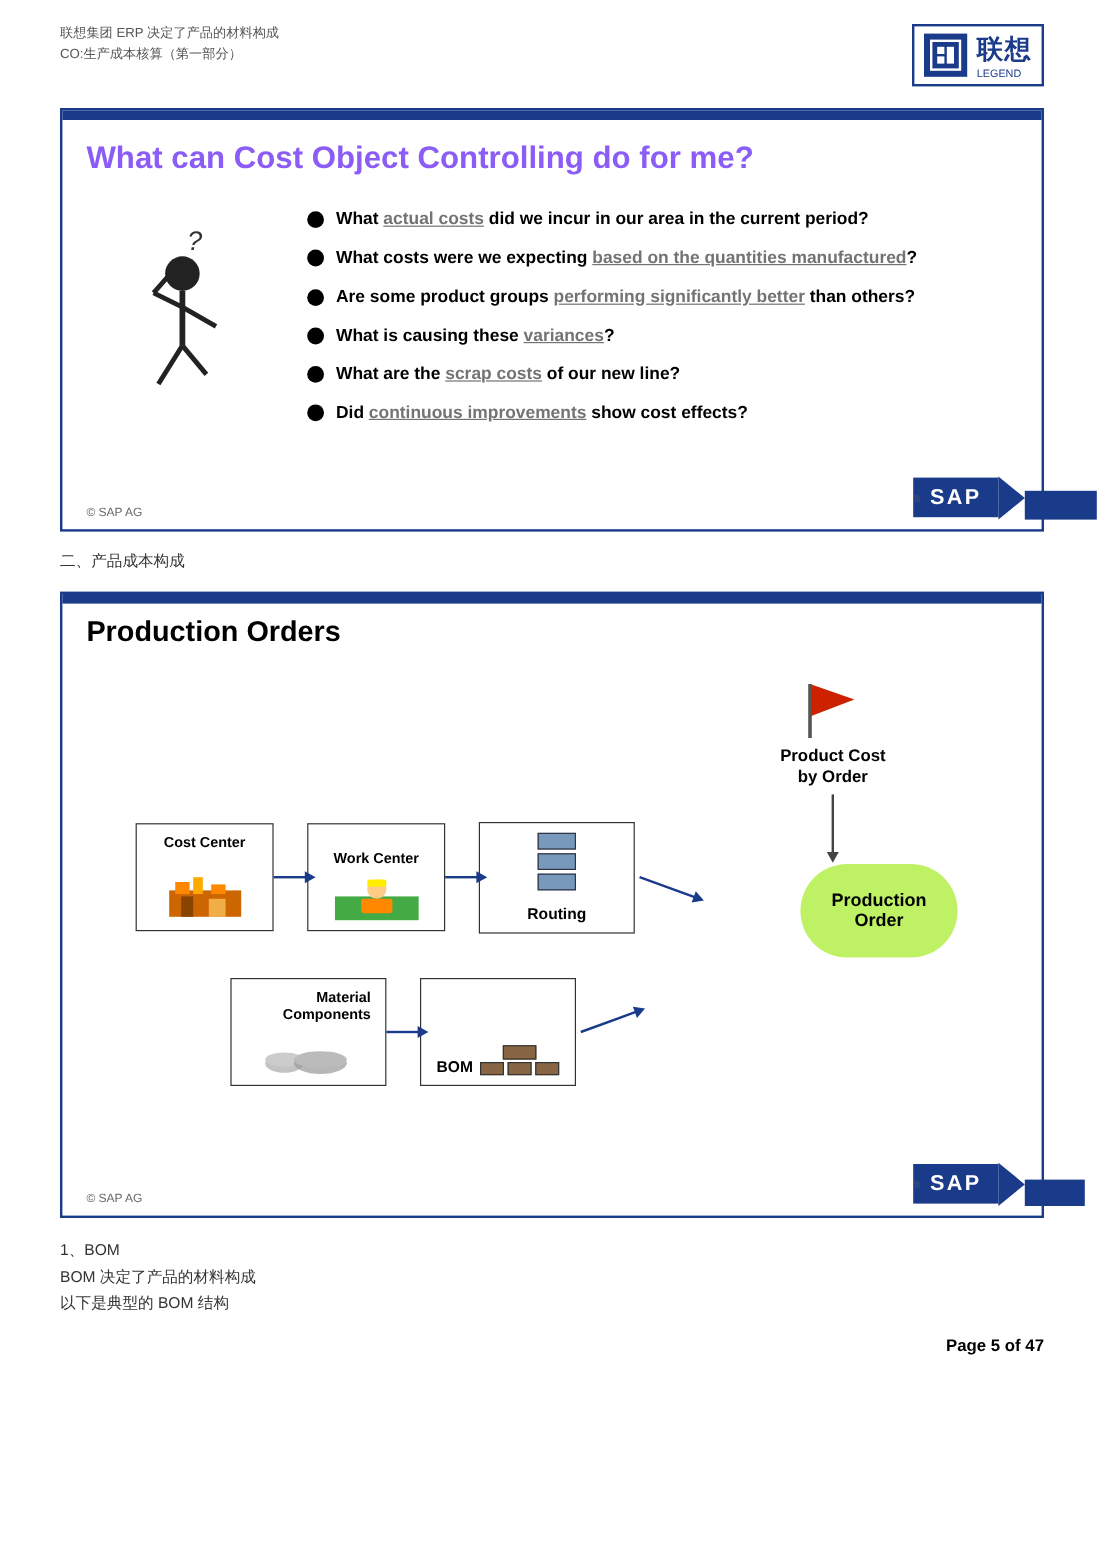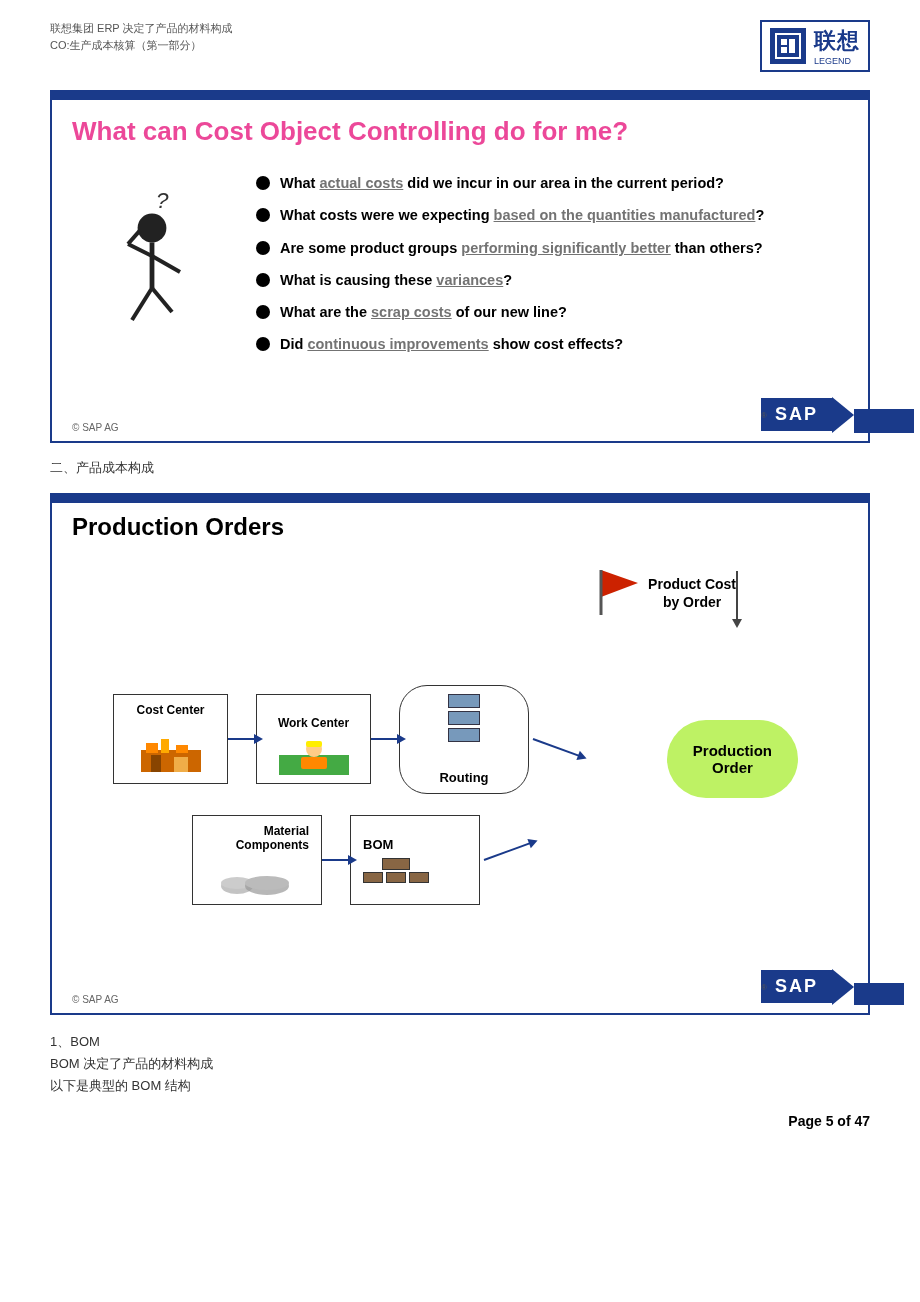--- a/index.html
+++ b/index.html
@@ -75,21 +75,21 @@
       width: 100%;
     }
     .slide-content {
       padding: 16px 20px 12px 20px;
     }
 
     
     .slide1-title {
       font-size: 26px;
       font-weight: bold;
-      color: #ec4899;
+      color: #8b5cf6;
       margin-bottom: 18px;
       padding-bottom: 8px;
     }
     .slide1-body {
       display: flex;
       gap: 24px;
     }
     .slide1-figure {
       flex: 0 0 160px;
       display: flex;
@@ -290,21 +290,21 @@
 
   <div class="section-label">二、产品成本构成</div>
 
   <div class="slide-box">
     <div class="slide-header-bar"></div>
     <div class="slide2-title">Production Orders</div>
 
     <div class="slide2-diagram">
       <div class="diag-layout">
 
-        <div style="position:absolute; top:0; right:110px; display:flex; flex-direction:row; align-items:center;">
+        <div style="position:absolute; top:0; right:110px; display:flex; flex-direction:column; align-items:center;">
 
           <svg width="55" height="55" viewBox="0 0 55 55">
             <polygon points="8,50 8,5 45,18 8,32" fill="#cc2200"></polygon>
             <line x1="8" y1="5" x2="8" y2="50" stroke="#555" stroke-width="3"></line>
           </svg>
           <div style="font-size:14px; font-weight:bold; text-align:center; line-height:1.3;">Product Cost<br>by Order</div>
 
           <div style="width:2px; height:50px; background:#444; position:relative; margin-top:6px;">
             <div style="position:absolute; bottom:-7px; left:-4px; width:0; height:0; border-left:5px solid transparent; border-right:5px solid transparent; border-top:9px solid #444;"></div>
           </div>
@@ -338,21 +338,21 @@
               <circle cx="35" cy="14" r="8" fill="#ffcc88"></circle>
               <rect x="27" y="6" width="16" height="6" fill="#ffee00" rx="2"></rect>
               <rect x="22" y="22" width="26" height="12" fill="#ff8800" rx="2"></rect>
             </svg>
           </div>
 
           <div style="width:28px; height:2px; background:#1a3a8a; position:relative; flex-shrink:0;">
             <div style="position:absolute; right:-7px; top:-4px; width:0;height:0;border-top:5px solid transparent;border-bottom:5px solid transparent;border-left:9px solid #1a3a8a;"></div>
           </div>
 
-          <div class="diagram-box" style="width:130px; min-height:90px; display:flex; flex-direction:column; align-items:center; justify-content:center; gap:24px;border-radius:28px;">
+          <div class="diagram-box" style="width:130px; min-height:90px; display:flex; flex-direction:column; align-items:center; justify-content:center; gap:8px;">
 
             <div style="display:flex; flex-direction:column; gap:3px; margin-bottom:4px;">
               <div style="width:32px; height:14px; background:#7799bb; border:1px solid #334;"></div>
               <div style="width:32px; height:14px; background:#7799bb; border:1px solid #334;"></div>
               <div style="width:32px; height:14px; background:#7799bb; border:1px solid #334;"></div>
             </div>
             <span style="font-size:13px; font-weight:bold;">Routing</span>
           </div>
 
           <div style="width:50px; height:2px; background:#1a3a8a; position:relative; flex-shrink:0; transform: rotate(20deg); transform-origin: left center; margin-left:4px;">
@@ -376,21 +376,21 @@
               <ellipse cx="20" cy="17" rx="16" ry="6" fill="#ccc"></ellipse>
               <ellipse cx="50" cy="20" rx="22" ry="9" fill="#999" opacity="0.7"></ellipse>
               <ellipse cx="50" cy="17" rx="22" ry="7" fill="#bbb"></ellipse>
             </svg>
           </div>
 
           <div style="width:28px; height:2px; background:#1a3a8a; position:relative; flex-shrink:0;">
             <div style="position:absolute; right:-7px; top:-4px; width:0;height:0;border-top:5px solid transparent;border-bottom:5px solid transparent;border-left:9px solid #1a3a8a;"></div>
           </div>
 
-          <div class="diagram-box" style="width:130px; min-height:90px; display:flex; flex-direction:column; align-items:flex-start; justify-content:center; gap:6px;">
+          <div class="diagram-box" style="width:130px; min-height:90px; display:flex; flex-direction:row; align-items:flex-end; justify-content:center; gap:6px;">
             <span style="font-size:13px; font-weight:bold;">BOM</span>
 
             <div style="display:flex; flex-direction:column; align-items:center; gap:2px;">
               <div style="width:28px; height:12px; background:#886644; border:1px solid #333;"></div>
               <div style="display:flex; gap:3px;">
                 <div style="width:20px; height:11px; background:#886644; border:1px solid #333;"></div>
                 <div style="width:20px; height:11px; background:#886644; border:1px solid #333;"></div>
                 <div style="width:20px; height:11px; background:#886644; border:1px solid #333;"></div>
               </div>
             </div>

